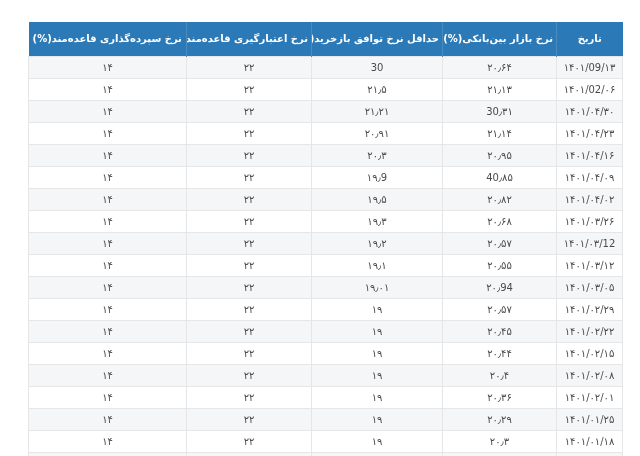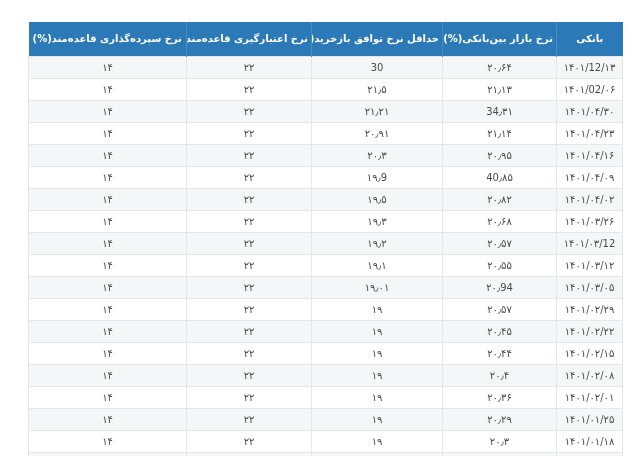--- a/index.html
+++ b/index.html
@@ -73,45 +73,45 @@
   <table class="rates">
     <colgroup>
       <col class="c-date">
       <col class="c-interbank">
       <col class="c-repo">
       <col class="c-credit">
       <col class="c-deposit">
     </colgroup>
     <thead>
       <tr>
-        <th>بانکی</th>
+        <th>تاریخ</th>
         <th>نرخ بازار بین‌بانکی(%)</th>
         <th>حداقل نرخ توافق بازخرید(%)</th>
         <th>نرخ اعتبارگیری قاعده‌مند(%)</th>
         <th>نرخ سپرده‌گذاری قاعده‌مند(%)</th>
       </tr>
     </thead>
     <tbody>
         <tr>
-          <td class="cell-num">۱۴۰۱/12/۱۳</td>
+          <td class="cell-num">۱۴۰۱/09/۱۳</td>
           <td class="cell-num">۲۰٫۶۴</td>
           <td class="cell-num">30</td>
           <td class="cell-num">۲۲</td>
           <td class="cell-num">۱۴</td>
         </tr>
         <tr>
           <td class="cell-num">۱۴۰۱/02/۰۶</td>
           <td class="cell-num">۲۱٫۱۳</td>
           <td class="cell-num">۲۱٫۵</td>
           <td class="cell-num">۲۲</td>
           <td class="cell-num">۱۴</td>
         </tr>
         <tr>
           <td class="cell-num">۱۴۰۱/۰۴/۳۰</td>
-          <td class="cell-num">34٫۳۱</td>
+          <td class="cell-num">30٫۳۱</td>
           <td class="cell-num">۲۱٫۲۱</td>
           <td class="cell-num">۲۲</td>
           <td class="cell-num">۱۴</td>
         </tr>
         <tr>
           <td class="cell-num">۱۴۰۱/۰۴/۲۳</td>
           <td class="cell-num">۲۱٫۱۴</td>
           <td class="cell-num">۲۰٫۹۱</td>
           <td class="cell-num">۲۲</td>
           <td class="cell-num">۱۴</td>

